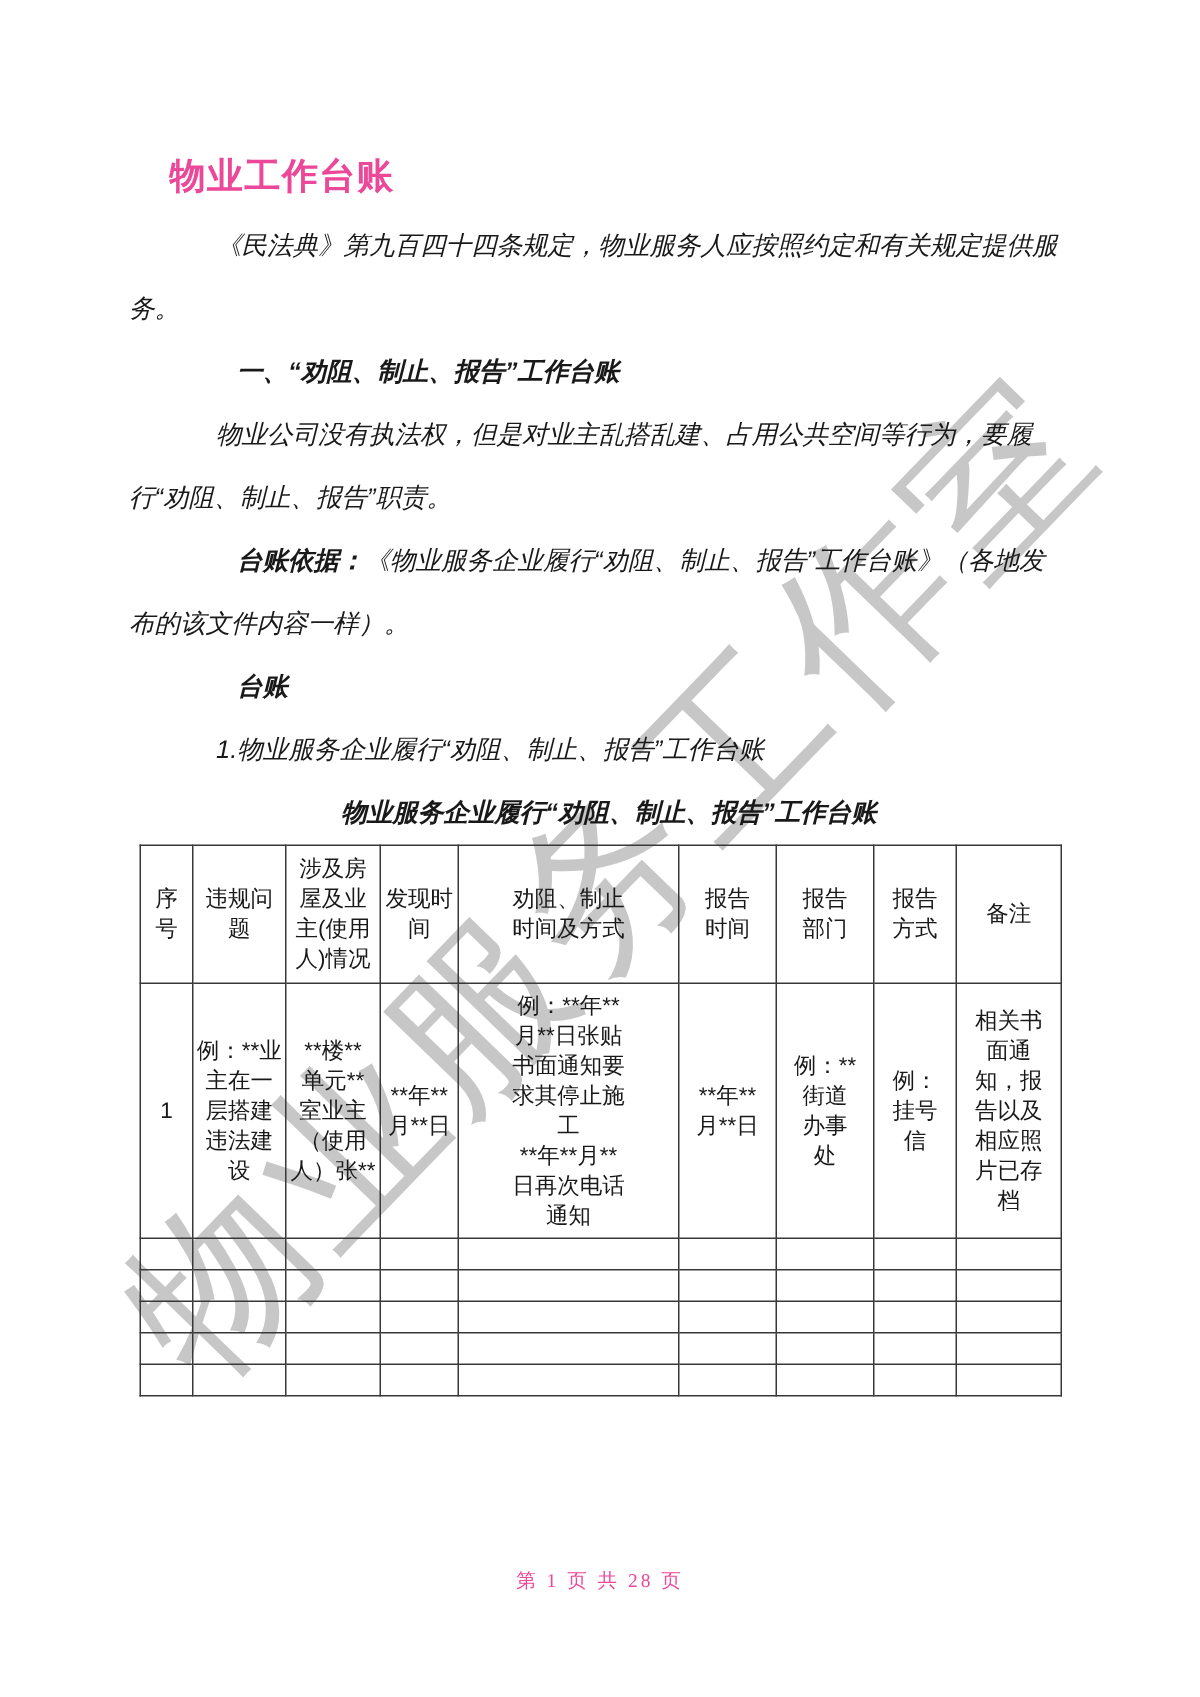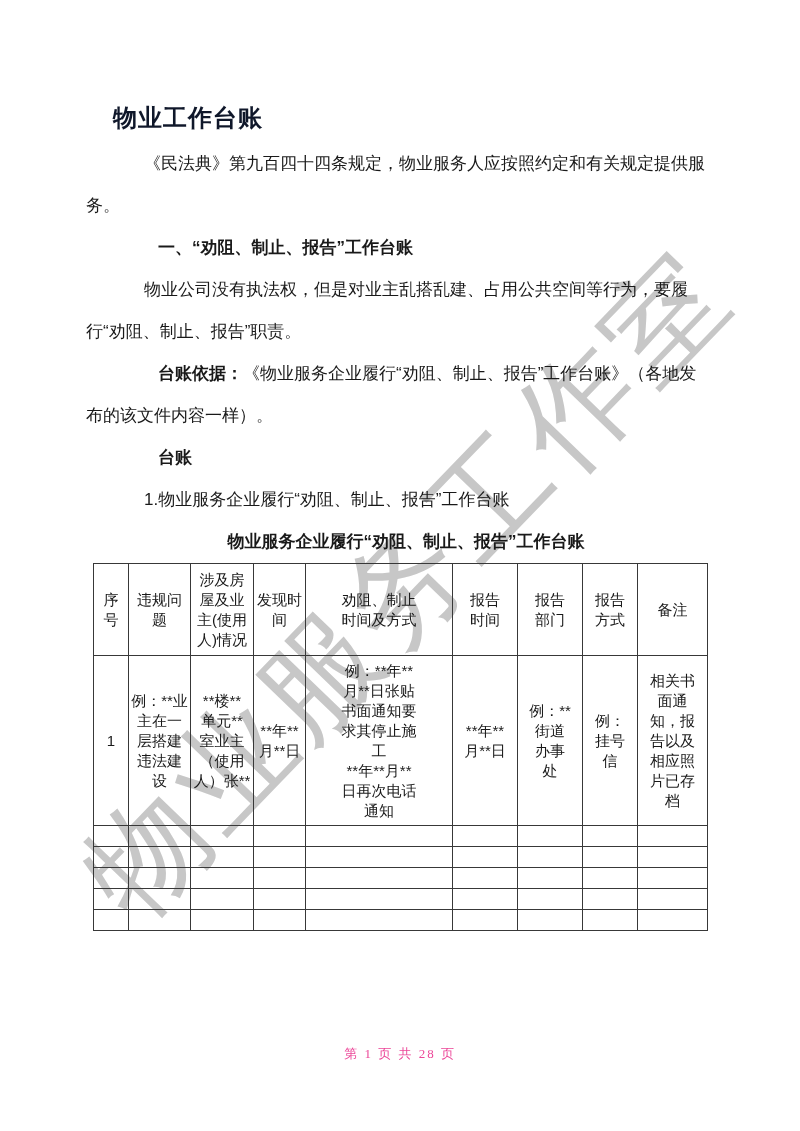--- a/index.html
+++ b/index.html
@@ -29,33 +29,34 @@
     width:626px;
     z-index:1;
   }
   .doc-title{
     margin:0;
     padding:100px 0 0 27px;
     font-size:24px;
     line-height:36px;
     font-weight:700;
     letter-spacing:1px;
-    color:#0f172a;
+    color:#ec4899;
   }
   .subtitle{
     margin:32px 0 0 0;
     text-align:center;
     font-weight:700;
     font-size:17px;
     line-height:24px;
   }
   .body-text{
     margin-top:7px;
     font-size:17px;
     line-height:42px;
+    font-style:italic;
   }
   .body-text p{margin:0;text-indent:58px;}
   .body-text p.center{text-align:center;text-indent:0;}
   .bold{font-weight:700;margin-left:14px;}
   .blank-underline{
     display:inline-block;
     width:96px;
     height:18px;
     border-bottom:2px solid #2a2a2a;
     vertical-align:baseline;

